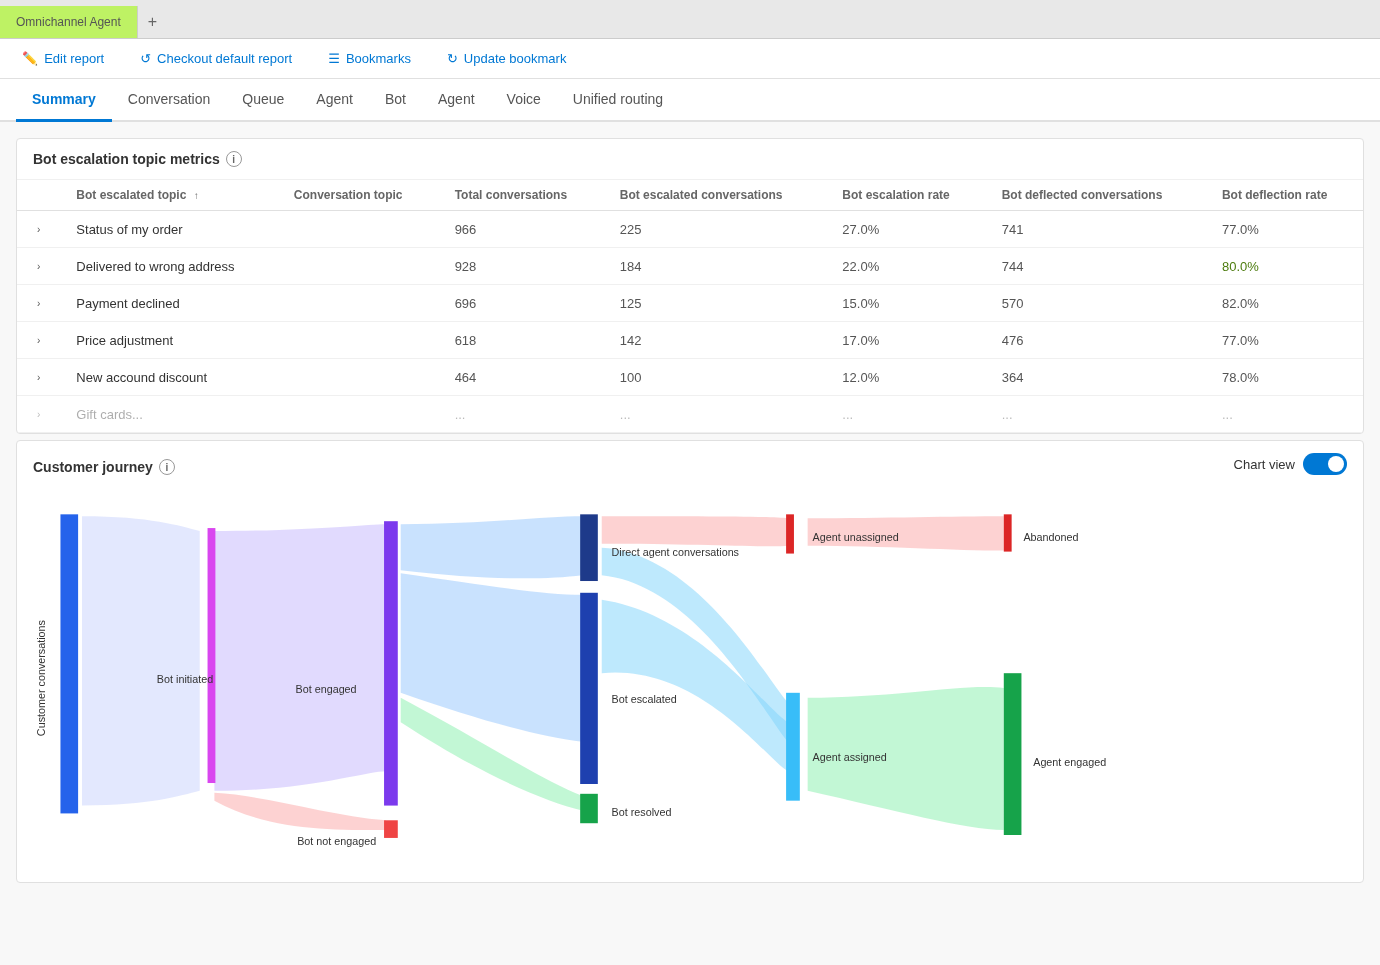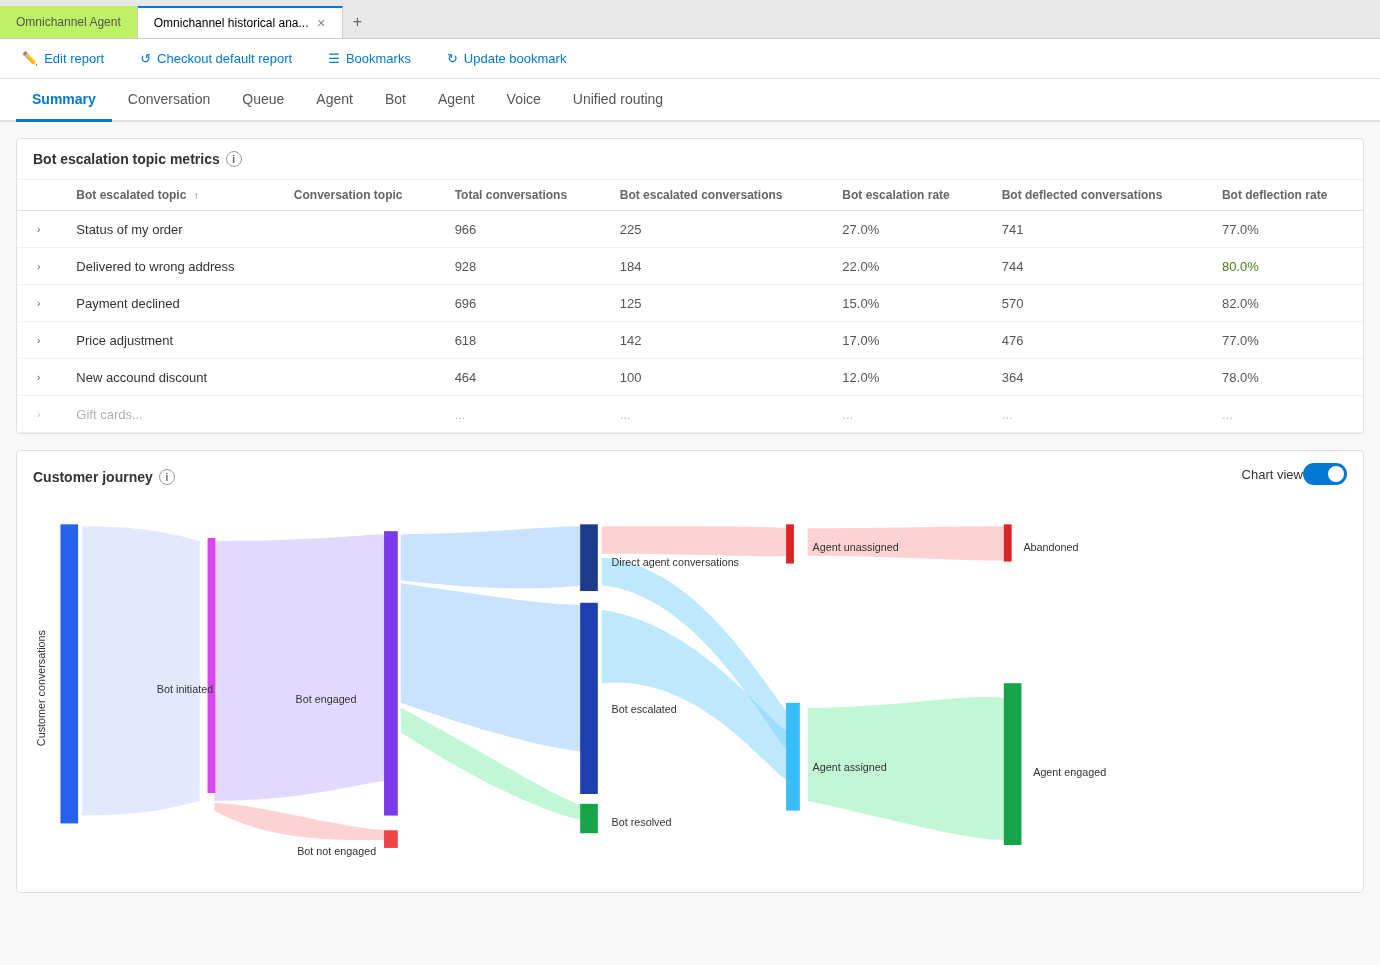--- a/index.html
+++ b/index.html
@@ -18,60 +18,56 @@
 
     
     .nav-tabs { display: flex; align-items: flex-end; padding: 0 16px; border-bottom: 2px solid #e0e0e0; background: #fff; }
     .nav-tab { padding: 12px 16px; font-size: 14px; cursor: pointer; color: #555; border-bottom: 3px solid transparent; margin-bottom: -2px; }
     .nav-tab.active { color: #0078d4; border-bottom: 3px solid #0078d4; font-weight: 600; }
 
     
     .main-content { padding: 16px; background: #f8f8f8; min-height: calc(965px - 120px); }
 
     
-    .card { background: #fff; border: 1px solid #e0e0e0; border-radius: 4px; margin-bottom: 16px; overflow: hidden; }
+    .card { background: #fff; border: 1px solid #e0e0e0; border-radius: 4px; margin-bottom: 6px; overflow: hidden; }
     .card-header { padding: 12px 16px; display: flex; align-items: center; gap: 6px; font-size: 14px; font-weight: 600; border-bottom: 1px solid #f0f0f0; }
     .info-icon { display: inline-flex; align-items: center; justify-content: center; width: 16px; height: 16px; border: 1px solid #999; border-radius: 50%; font-size: 10px; color: #666; cursor: pointer; }
 
     
     .data-table { width: 100%; border-collapse: collapse; }
     .data-table th { text-align: left; padding: 8px 16px; font-size: 12px; color: #666; font-weight: 600; border-bottom: 1px solid #e0e0e0; white-space: nowrap; }
     .data-table td { padding: 10px 16px; font-size: 13px; border-bottom: 1px solid #f0f0f0; }
     .expand-btn { background: none; border: none; cursor: pointer; color: #555; font-size: 10px; padding: 2px 4px; }
     .sort-icon { margin-left: 4px; font-size: 10px; color: #666; }
     .table-scroll-container { overflow-y: auto; max-height: 280px; position: relative; }
     
     .table-scroll-container::-webkit-scrollbar { width: 8px; }
     .table-scroll-container::-webkit-scrollbar-track { background: #f0f0f0; }
     .table-scroll-container::-webkit-scrollbar-thumb { background: #bbb; border-radius: 4px; }
 
     
     .journey-header { padding: 12px 16px; display: flex; align-items: flex-end; justify-content: space-between; }
     .journey-title { display: flex; align-items: center; gap: 6px; font-size: 14px; font-weight: 600; }
-    .chart-view-toggle { display: flex; align-items: center; gap: 0; font-size: 13px; }
+    .chart-view-toggle { display: flex; align-items: center; gap: 8px; font-size: 13px; }
     .toggle-switch { width: 44px; height: 22px; background: #0078d4; border-radius: 11px; position: relative; cursor: pointer; }
     .toggle-switch::after { content: ''; position: absolute; right: 3px; top: 3px; width: 16px; height: 16px; background: #fff; border-radius: 50%; }
 
     
     .sankey-container { padding: 16px; min-height: 380px; position: relative; overflow: hidden; }
     .sankey-svg { width: 100%; height: 360px; }
 
     
     .sankey-label { font-size: 11px; fill: #333; }
   </style>
 </head>
 <body>
 
 <div class="browser-tabs">
   <div class="browser-tab">
     <span>Omnichannel Agent</span>
-  </div>
-  <div class="browser-tab active">
-    <span>Omnichannel historical ana...</span>
-    <span class="close-icon">✕</span>
   </div>
   <div class="browser-tab-add">
     <span>+</span>
   </div>
 </div>
 
 <div class="toolbar">
   <button class="toolbar-btn">
     <span>✏️</span>
     <span>Edit report</span>

